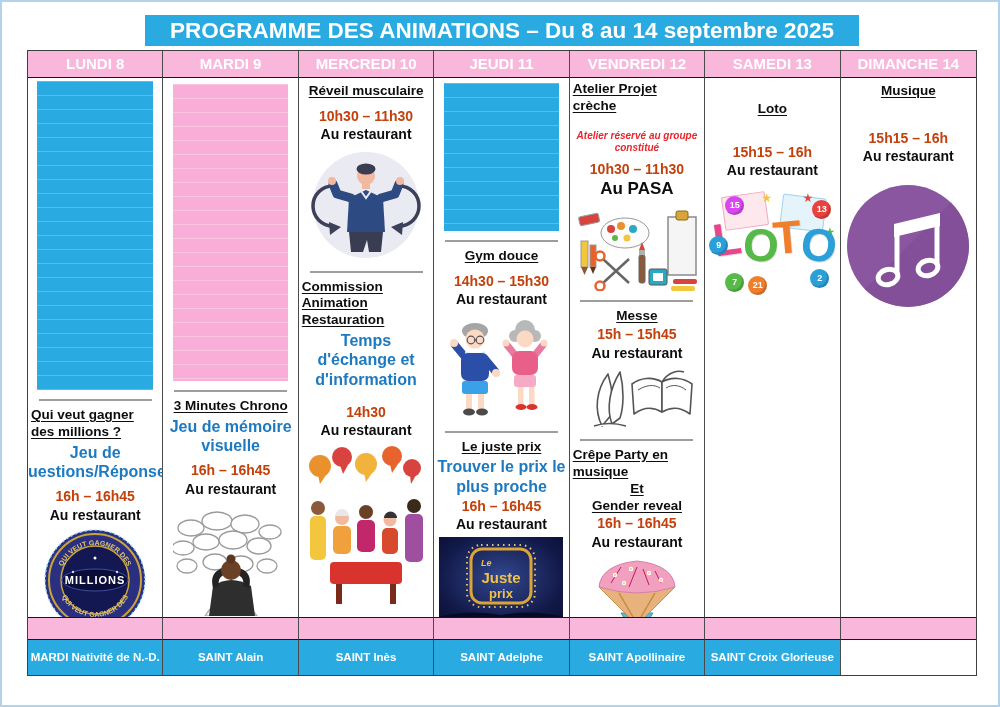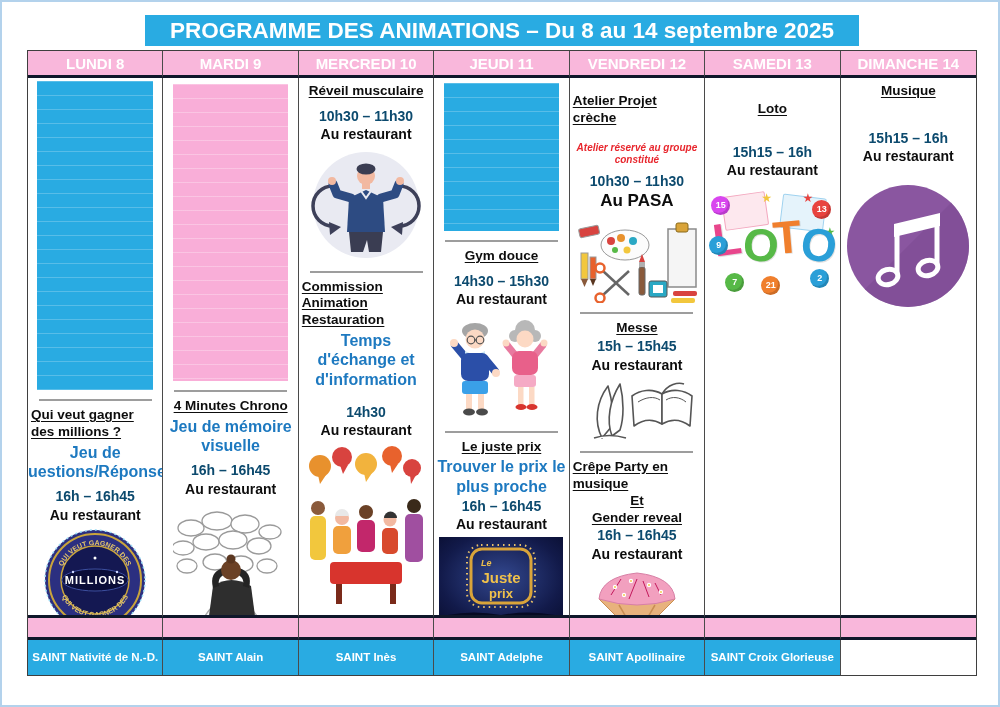--- a/index.html
+++ b/index.html
@@ -7,21 +7,21 @@
   body { width:1000px; height:707px; font-family:"Liberation Sans", sans-serif; }
   .page { position:relative; width:1000px; height:707px; background:#fff; border:2px solid #b3d2ec; overflow:hidden; }
 
   .title-bar { position:absolute; left:143px; top:13px; width:714px; height:31px;
     background:#29abe2; color:#fff; font-size:22.5px; font-weight:bold;
     text-align:center; line-height:31px; white-space:nowrap; }
 
   .grid { position:absolute; left:25px; top:48px; width:950px; height:626px;
     display:grid; grid-template-columns:repeat(7,1fr);
     grid-template-rows:27px 1fr 22px 35px; border:1.5px solid #3f3f3f; background:#fff; }
-  .grid > div { border-right:1px solid #4a4a4a; border-bottom:3px solid #0f172a; min-width:0; }
+  .grid > div { border-right:1px solid #4a4a4a; border-bottom:1px solid #0f172a; min-width:0; }
   .grid > div:nth-child(7n) { border-right:none; }
 
   .hd { background:#f9b7db; color:#fff; font-weight:bold; font-size:15px;
     text-align:center; line-height:26px; overflow:hidden; white-space:nowrap; }
 
   .cell { position:relative; display:flex; flex-direction:column; align-items:center;
     padding:3px 3px 0; overflow:hidden; background:#fff; }
   .cell > * { flex:none; }
 
   .pinkrow { background:#f9b7db; }
@@ -39,43 +39,43 @@
   .b-short { height:148px; }
 
   .divider { width:88%; height:2px; background:#9d9d9d; margin:9px 0 6px; }
 
   .t { font-weight:bold; font-size:13.5px; color:#0d0d0d; text-decoration:underline;
     text-underline-offset:2px; line-height:1.25; }
   .sub { color:#1d79c0; font-weight:bold; font-size:16px; line-height:1.2;
     text-align:center; margin-top:2px; }
   .note { color:#e8262d; font-weight:bold; font-style:italic; font-size:10px;
     line-height:1.2; text-align:center; margin-top:15px; }
-  .time { color:#0c4a6e; font-weight:bold; font-size:14px; margin-top:10px; line-height:1.25; }
+  .time { color:#c2410c; font-weight:bold; font-size:14px; margin-top:10px; line-height:1.25; }
   .place { color:#0d0d0d; font-weight:bold; font-size:14px; line-height:1.3; }
   .place-lg { font-size:17px; }
 
   
   .loto-wrap { position:relative; width:126px; height:100px; margin-top:12px; }
   .loto-card { position:absolute; border-radius:2px; }
   .loto-card.c1 { left:14px; top:2px; width:44px; height:34px; background:#fde8ee; border:1px solid #f3a8bf; transform:rotate(-8deg); }
   .loto-card.c2 { right:10px; top:4px; width:44px; height:34px; background:#e5f3fb; border:1px solid #9fd2ef; transform:rotate(7deg); }
   .loto-letter { position:absolute; font-weight:bold; font-size:46px; line-height:1;
     text-shadow:1px 1px 0 rgba(0,0,0,.12); }
   .loto-letter.l1 { left:4px;  top:24px; color:#e8468c; transform:rotate(-8deg); }
   .loto-letter.l2 { left:34px; top:30px; color:#57b947; transform:rotate(5deg); }
   .loto-letter.l3 { left:64px; top:22px; color:#f07f2d; transform:rotate(-5deg); }
   .loto-letter.l4 { left:92px; top:30px; color:#2a9fd8; transform:rotate(8deg); }
   .ball { position:absolute; width:19px; height:19px; border-radius:50%;
     color:#fff; font-weight:bold; font-size:9px; display:flex; align-items:center;
     justify-content:center; box-shadow:inset -2px -2px 0 rgba(0,0,0,.15); }
-  .ball.b1 { left:2px;  top:4px;    background:#d946ef; }
+  .ball.b1 { left:16px;  top:4px;    background:#d946ef; }
   .ball.b2 { left:0px;  top:44px;   background:#2a9fd8; }
   .ball.b3 { right:4px; top:8px;    background:#e8433f; }
   .ball.b4 { left:16px; bottom:0px; background:#57b947; }
-  .ball.b5 { left:52px; bottom:-3px;background:#f07f2d; }
+  .ball.b5 { left:39px; bottom:-3px;background:#f07f2d; }
   .ball.b6 { right:6px; bottom:4px; background:#2a9fd8; }
   .star { position:absolute; font-size:12px; line-height:1; }
   .star.s1 { right:22px; top:0;    color:#e8433f; }
   .star.s2 { left:52px;  top:0px;  color:#f2c73d; }
   .star.s3 { right:0px;  top:34px; color:#57b947; }
 </style>
 </head>
 <body>
 
 <div class="page">
@@ -112,21 +112,21 @@
         <text x="52" y="56" text-anchor="middle" font-size="11" font-weight="bold" fill="#ffffff" letter-spacing="1">MILLIONS</text>
         <circle cx="52" cy="30" r="1.5" fill="#fff"></circle>
           <circle cx="30" cy="44" r="1.2" fill="#cfd8ff"></circle>
           <circle cx="74" cy="44" r="1.2" fill="#cfd8ff"></circle>
       </svg>
     </div>
 
     <div class="cell">
       <div class="block pinkb b-tall2"></div>
       <div class="divider"></div>
-      <div class="t">4 Minutes Chrono</div>
+      <div class="t">3 Minutes Chrono</div>
       <div class="sub">Jeu de mémoire visuelle</div>
       <div class="time" style="margin-top:7px">16h – 16h45</div>
       <div class="place">Au restaurant</div>
       <svg width="115" height="108" viewBox="0 0 115 108" style="margin-top:10px">
         <g fill="#fff" stroke="#9a9a9a" stroke-width="1.3">
           <ellipse cx="18" cy="20" rx="13" ry="8"></ellipse>
             <ellipse cx="44" cy="13" rx="15" ry="9"></ellipse>
           <ellipse cx="72" cy="16" rx="14" ry="9"></ellipse>
             <ellipse cx="97" cy="24" rx="11" ry="7"></ellipse>
           <ellipse cx="10" cy="40" rx="11" ry="7"></ellipse>
@@ -259,21 +259,21 @@
         <path d="M0,80 Q30,72 62,78 Q95,72 124,80 L124,90 L0,90 Z" fill="#060a24"></path>
         <rect x="28" y="8" width="68" height="62" rx="14" fill="none" stroke="#e8c06a" stroke-width="2" stroke-dasharray="1.5 4"></rect>
         <rect x="32" y="12" width="60" height="54" rx="11" fill="none" stroke="#d9a43a" stroke-width="3"></rect>
         <text x="42" y="29" font-size="9" font-weight="bold" font-style="italic" fill="#f0c14b">Le</text>
         <text x="62" y="46" text-anchor="middle" font-size="15" font-weight="bold" fill="#f0c14b">Juste</text>
         <text x="62" y="61" text-anchor="middle" font-size="13" font-weight="bold" fill="#f0c14b">prix</text>
       </svg>
     </div>
 
     <div class="cell">
-      <div class="t" style="margin-top:12px">Atelier Projet crèche</div>
+      <div class="t" style="margin-top:0">Atelier Projet crèche</div>
       <div class="note">Atelier réservé au groupe constitué</div>
       <div class="time" style="margin-top:7px">10h30 – 11h30</div>
       <div class="place place-lg">Au PASA</div>
       <svg width="128" height="88" viewBox="0 0 128 88" style="margin-top:3px">
         <rect x="95" y="14" width="28" height="58" fill="#f5f5f5" stroke="#8a8a8a" stroke-width="1.5"></rect>
         <rect x="103" y="8" width="12" height="9" rx="2" fill="#d9a43a" stroke="#8a6a1a"></rect>
         <ellipse cx="52" cy="30" rx="24" ry="15" fill="#fcfcfc" stroke="#999"></ellipse>
         <circle cx="38" cy="26" r="4" fill="#d8433f"></circle>
           <circle cx="48" cy="23" r="4" fill="#e8912d"></circle>
         <circle cx="60" cy="26" r="4" fill="#2aa8c4"></circle>
@@ -380,21 +380,21 @@
     </div>
 
     <div class="pinkrow"></div>
     <div class="pinkrow"></div>
     <div class="pinkrow"></div>
     <div class="pinkrow"></div>
     <div class="pinkrow"></div>
     <div class="pinkrow"></div>
     <div class="pinkrow"></div>
 
-    <div class="saint">SAINT Nativité de N.-D.</div>
+    <div class="saint">MARDI Nativité de N.-D.</div>
     <div class="saint">SAINT Alain</div>
     <div class="saint">SAINT Inès</div>
     <div class="saint">SAINT Adelphe</div>
     <div class="saint">SAINT Apollinaire</div>
     <div class="saint">SAINT Croix Glorieuse</div>
 
   </div>
 </div>
 
 </body></html>

